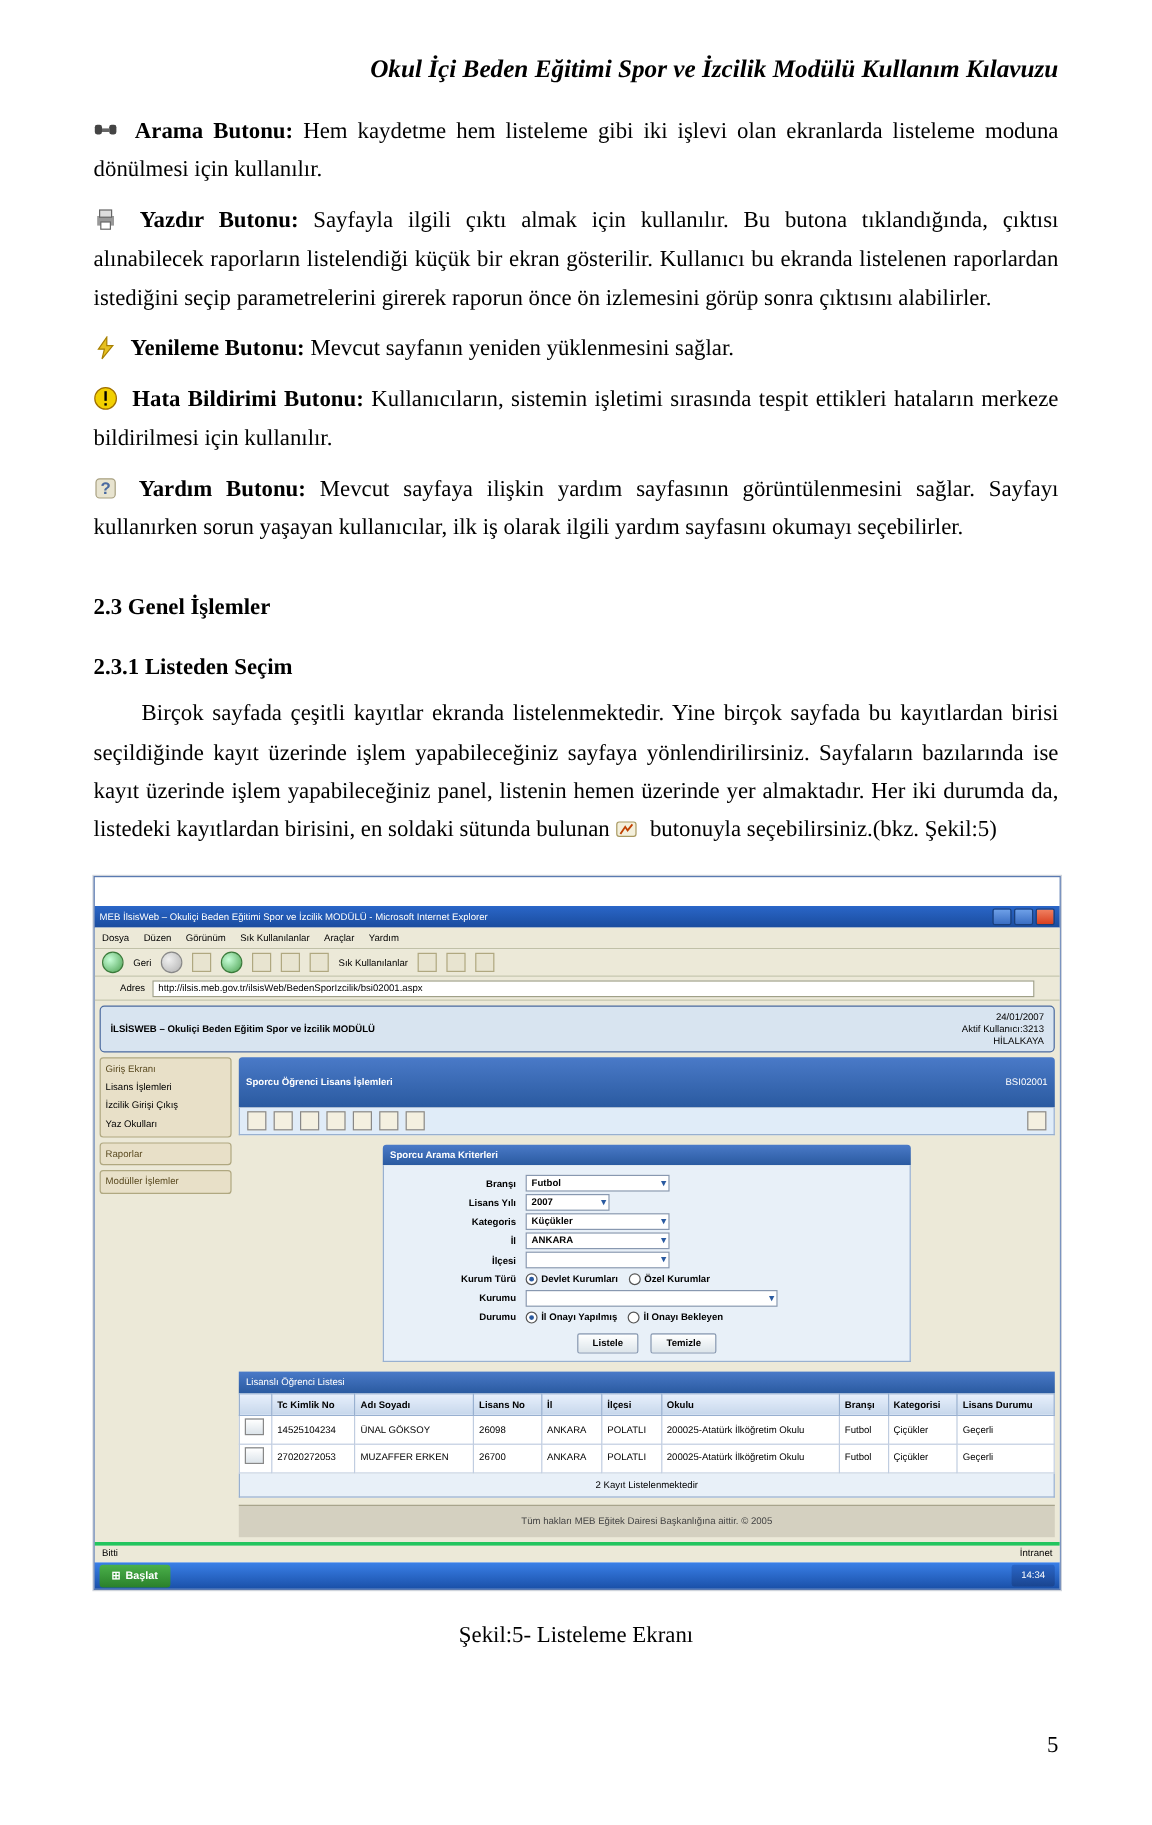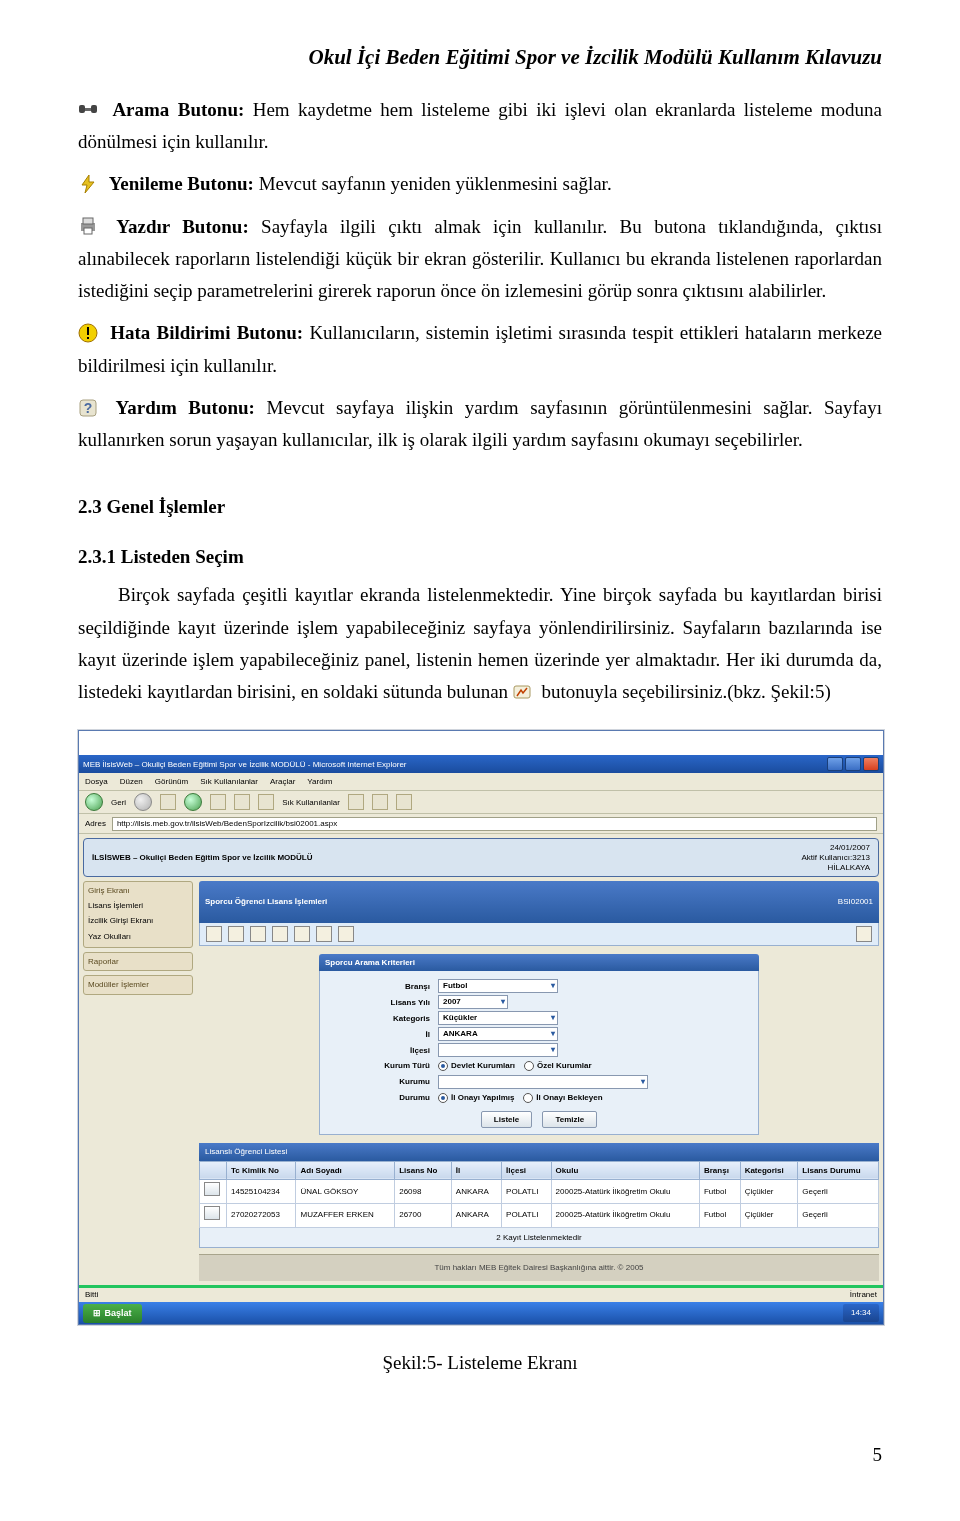--- a/index.html
+++ b/index.html
@@ -99,21 +99,21 @@
   }
   .tbtn {
     width: 16px; height: 16px; border-radius: 50%;
     background: radial-gradient(circle at 35% 35%, #c8ffd8, #4aa050);
     border: 1px solid #3a7a3a;
   }
   .tbtn.gray { background: radial-gradient(circle at 35% 35%, #f0f0f0, #b0b0b0); border-color:#888; }
   .tico { width:14px; height:14px; background:#e8e4d0; border:1px solid #b0a880; }
   .addrbar {
     background: #ece9d8;
-    padding: 2px 6px;
+    padding: 2px 21px;
     border-bottom: 1px solid #c0c0a8;
     height: 15px;
     display:flex; align-items:center; gap:6px;
   }
   .addrbox {
     flex: 1;
     background: #fff;
     border: 1px solid #a0a088;
     height: 12px;
     padding: 0 4px;
@@ -310,37 +310,37 @@
           <rect x="7" y="9" width="6" height="3" fill="#666"></rect>
         </svg>
     </span>
     <span class="bold">Arama Butonu:</span>
     <span> Hem kaydetme hem listeleme gibi iki işlevi olan ekranlarda listeleme moduna dönülmesi için kullanılır.</span>
   </p>
 
   <p class="para">
     <span class="icon">
       <svg viewBox="0 0 20 20">
-          <polygon points="11,1 4,11 9,11 7,19 16,8 11,8" fill="#e6c020" stroke="#a88000"></polygon>
-        </svg>
-    </span>
-    <span class="bold">Yenileme Butonu:</span>
-    <span> Mevcut sayfanın yeniden yüklenmesini sağlar.</span>
-  </p>
-
-  <p class="para">
-    <span class="icon">
-      <svg viewBox="0 0 20 20">
           <rect x="3" y="7" width="14" height="8" fill="#999"></rect>
           <rect x="5" y="2" width="10" height="6" fill="#ddd" stroke="#666"></rect>
           <rect x="6" y="12" width="8" height="6" fill="#fff" stroke="#666"></rect>
         </svg>
     </span>
     <span class="bold">Yazdır Butonu:</span>
     <span> Sayfayla ilgili çıktı almak için kullanılır. Bu butona tıklandığında, çıktısı alınabilecek raporların listelendiği küçük bir ekran gösterilir. Kullanıcı bu ekranda listelenen raporlardan istediğini seçip parametrelerini girerek raporun önce ön izlemesini görüp sonra çıktısını alabilirler.</span>
+  </p>
+
+  <p class="para">
+    <span class="icon">
+      <svg viewBox="0 0 20 20">
+          <polygon points="11,1 4,11 9,11 7,19 16,8 11,8" fill="#e6c020" stroke="#a88000"></polygon>
+        </svg>
+    </span>
+    <span class="bold">Yenileme Butonu:</span>
+    <span> Mevcut sayfanın yeniden yüklenmesini sağlar.</span>
   </p>
 
   <p class="para">
     <span class="icon">
       <svg viewBox="0 0 20 20">
           <circle cx="10" cy="10" r="9" fill="#f2d000" stroke="#a07000"></circle>
           <rect x="9" y="4" width="2" height="8" fill="#000"></rect>
           <rect x="9" y="14" width="2" height="2" fill="#000"></rect>
         </svg>
     </span>
@@ -427,21 +427,21 @@
             <div>Aktif Kullanıcı:3213</div>
             <div>HİLALKAYA</div>
           </div>
         </div>
 
         <div class="mod-body">
           <div class="sidebar">
             <div class="side-panel">
               <div class="sp-title">Giriş Ekranı</div>
               <div class="sp-item">Lisans İşlemleri</div>
-              <div class="sp-item">İzcilik Girişi Ekranı</div>
+              <div class="sp-item">İzcilik Girişi Çıkış</div>
               <div class="sp-item">Yaz Okulları</div>
             </div>
             <div class="side-panel">
               <div class="sp-title">Raporlar</div>
             </div>
             <div class="side-panel">
               <div class="sp-title">Modüller İşlemler</div>
             </div>
           </div>
 

